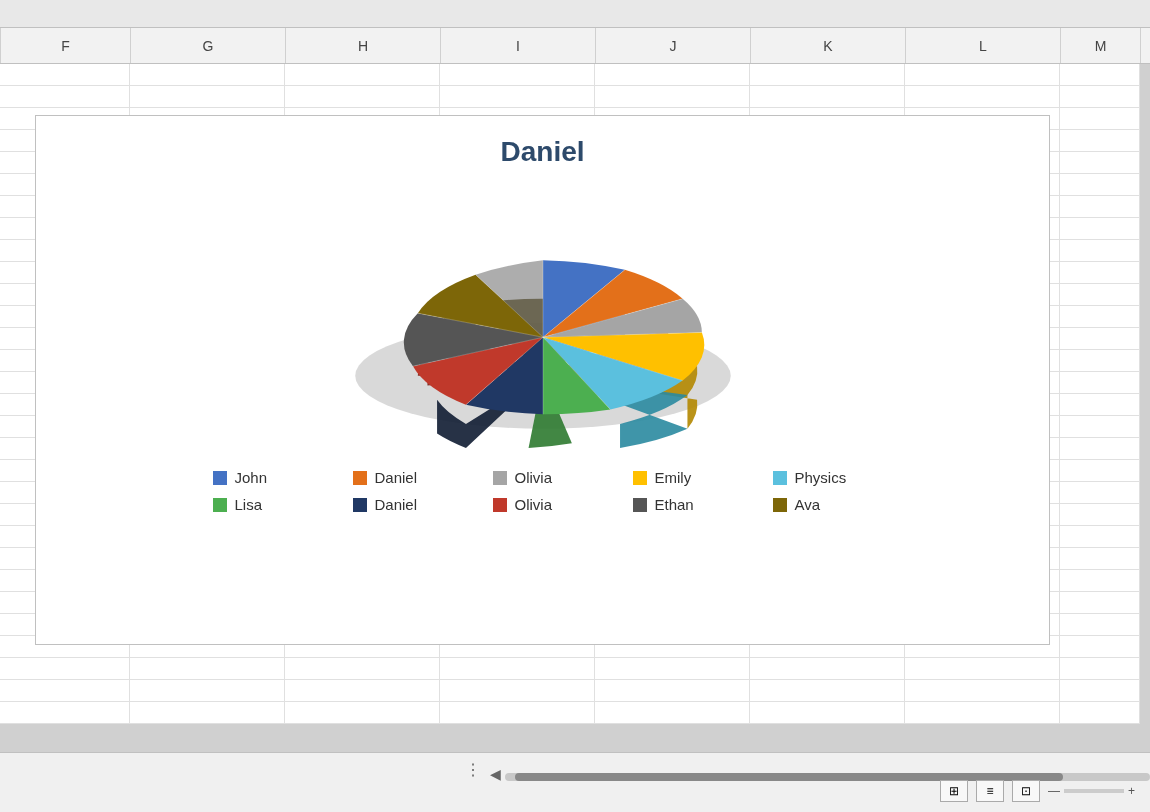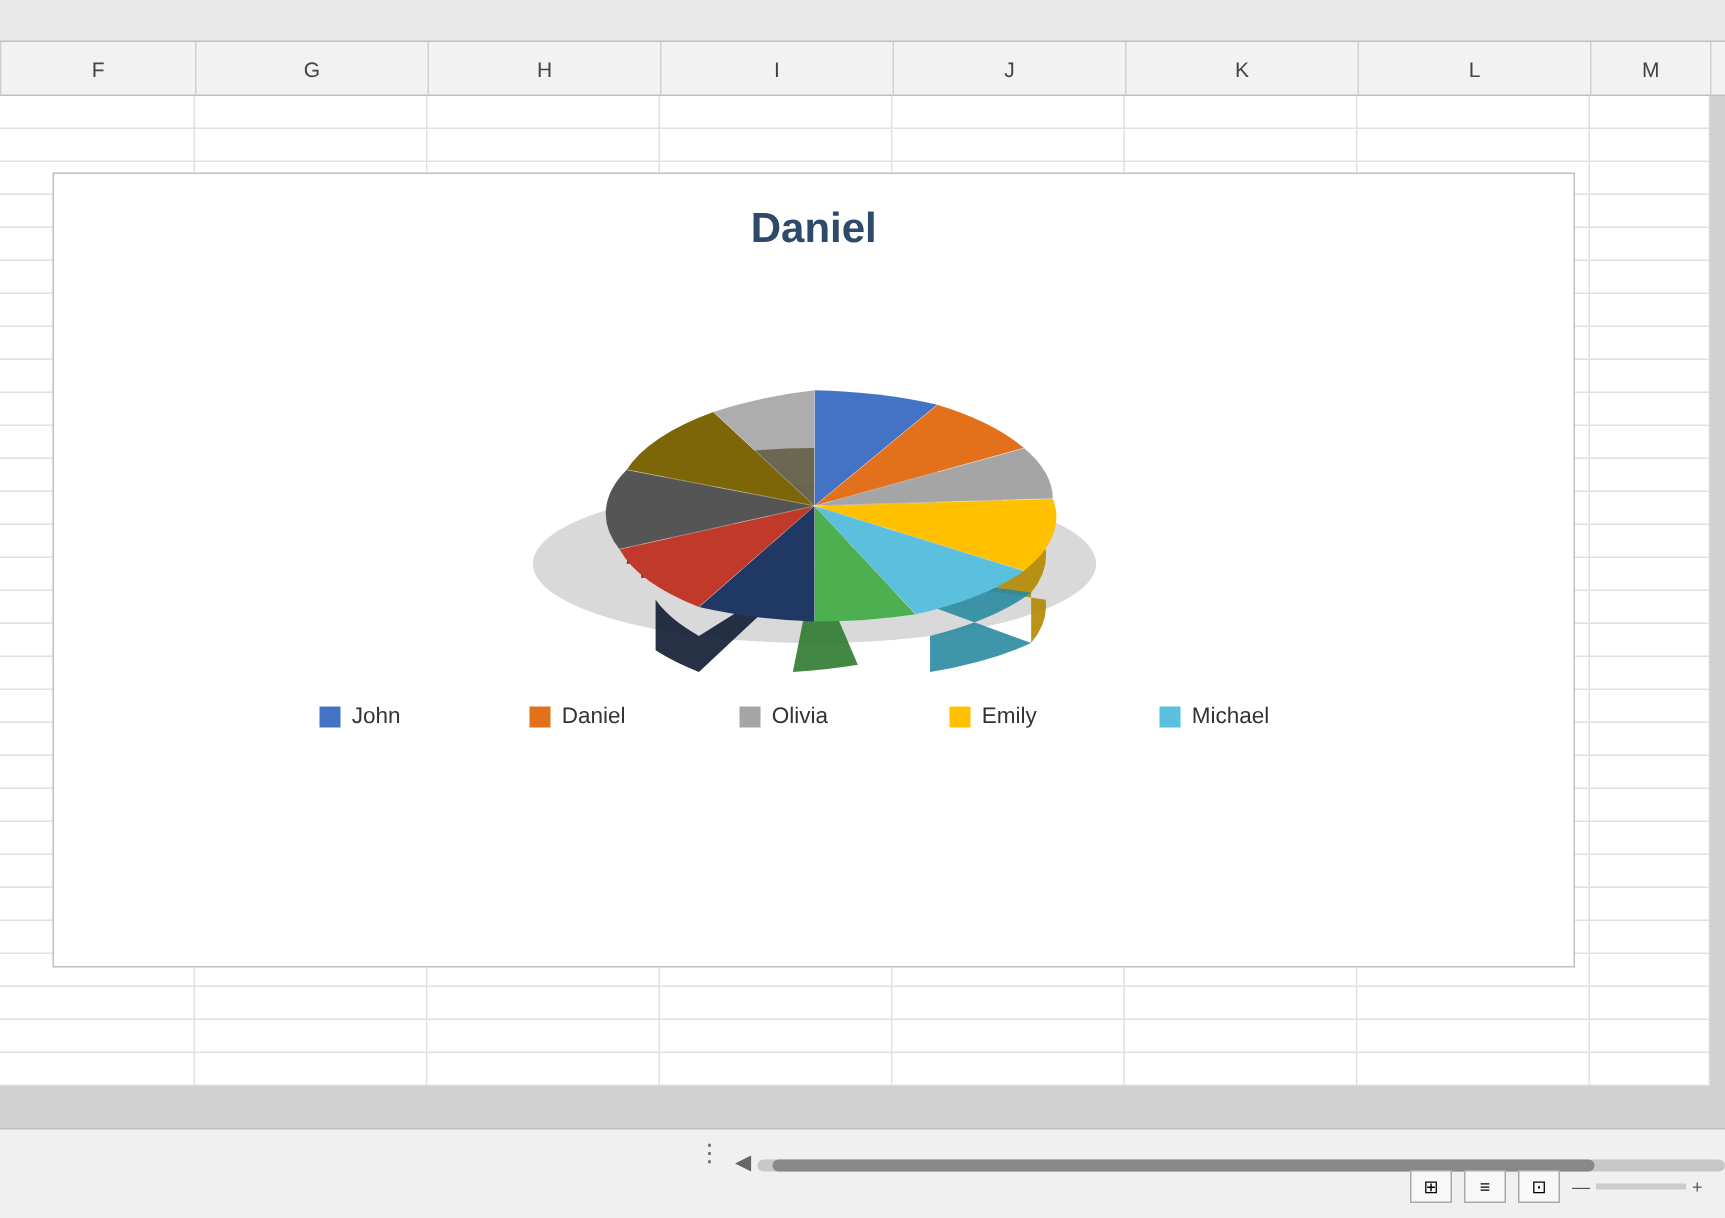--- a/index.html
+++ b/index.html
@@ -569,21 +569,43 @@
         <div class="legend-item">
           <div class="legend-swatch" style="background:#A5A5A5;"></div>
           <span>Olivia</span>
         </div>
         <div class="legend-item">
           <div class="legend-swatch" style="background:#FFC000;"></div>
           <span>Emily</span>
         </div>
         <div class="legend-item">
           <div class="legend-swatch" style="background:#5BC0DE;"></div>
-          <span>Michael</span>
+          <span>Physics</span>
+        </div>
+      </div>
+    <div class="legend-row" id="legend-row-2">
+        <div class="legend-item">
+          <div class="legend-swatch" style="background:#4CAF50;"></div>
+          <span>Lisa</span>
+        </div>
+        <div class="legend-item">
+          <div class="legend-swatch" style="background:#203864;"></div>
+          <span>Daniel</span>
+        </div>
+        <div class="legend-item">
+          <div class="legend-swatch" style="background:#C0392B;"></div>
+          <span>Olivia</span>
+        </div>
+        <div class="legend-item">
+          <div class="legend-swatch" style="background:#555555;"></div>
+          <span>Ethan</span>
+        </div>
+        <div class="legend-item">
+          <div class="legend-swatch" style="background:#7D6608;"></div>
+          <span>Ava</span>
         </div>
       </div>
   </div>
 </div>
 
 <div class="bottom-bar">
   <span class="dots-icon">⋮</span>
   <span class="nav-arrow">◀</span>
 
   <div style="position:absolute; bottom:28px; left:505px; right:0; height:14px; display:flex; align-items:center;">

